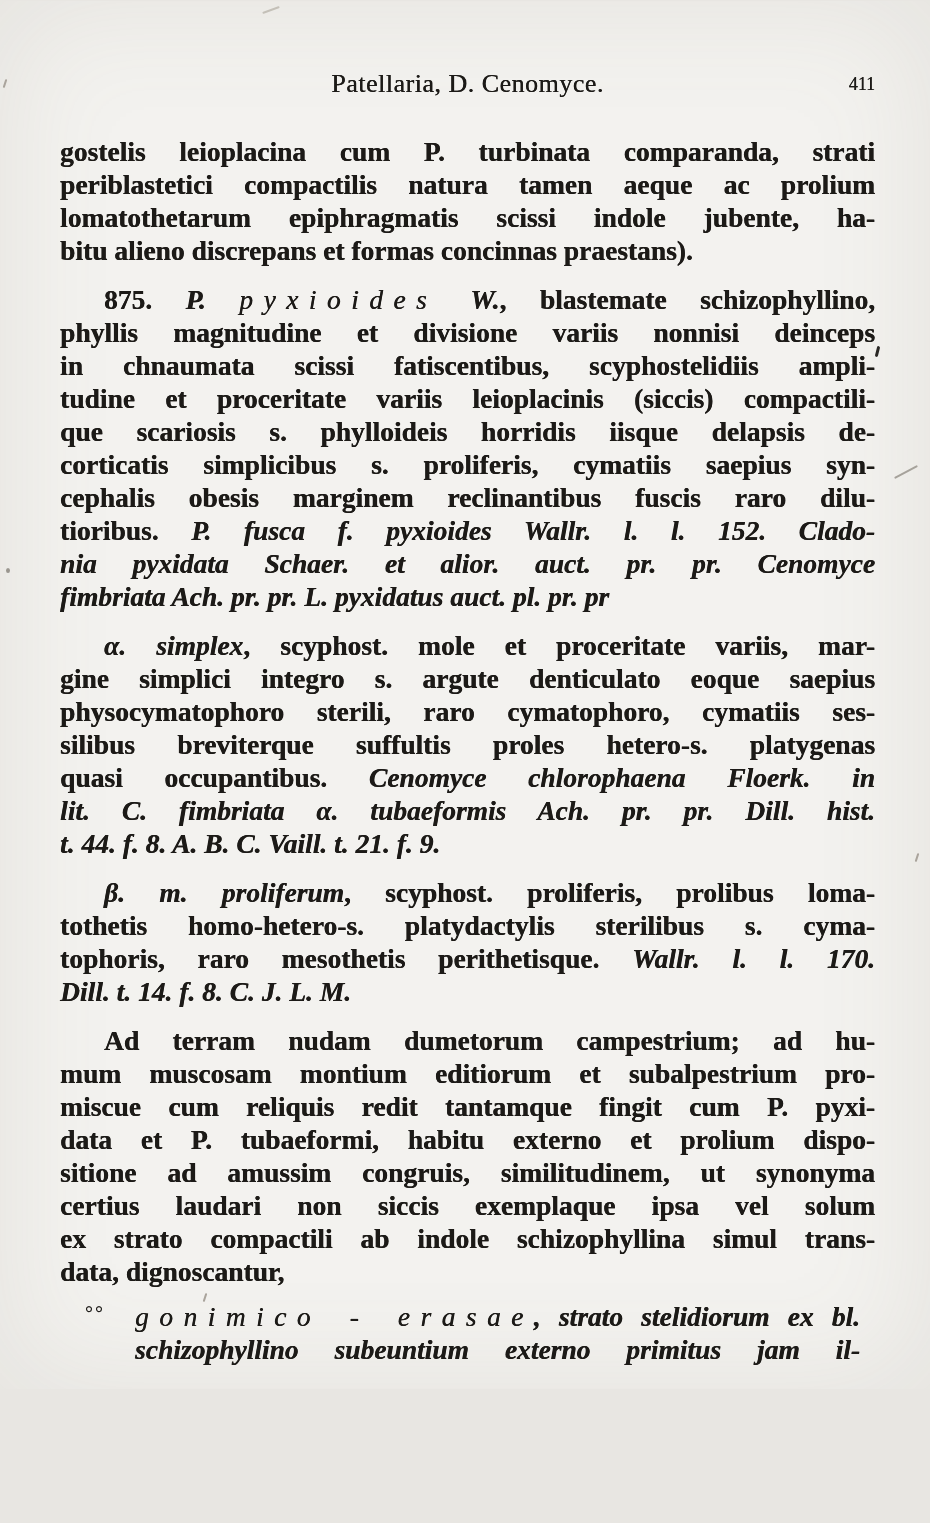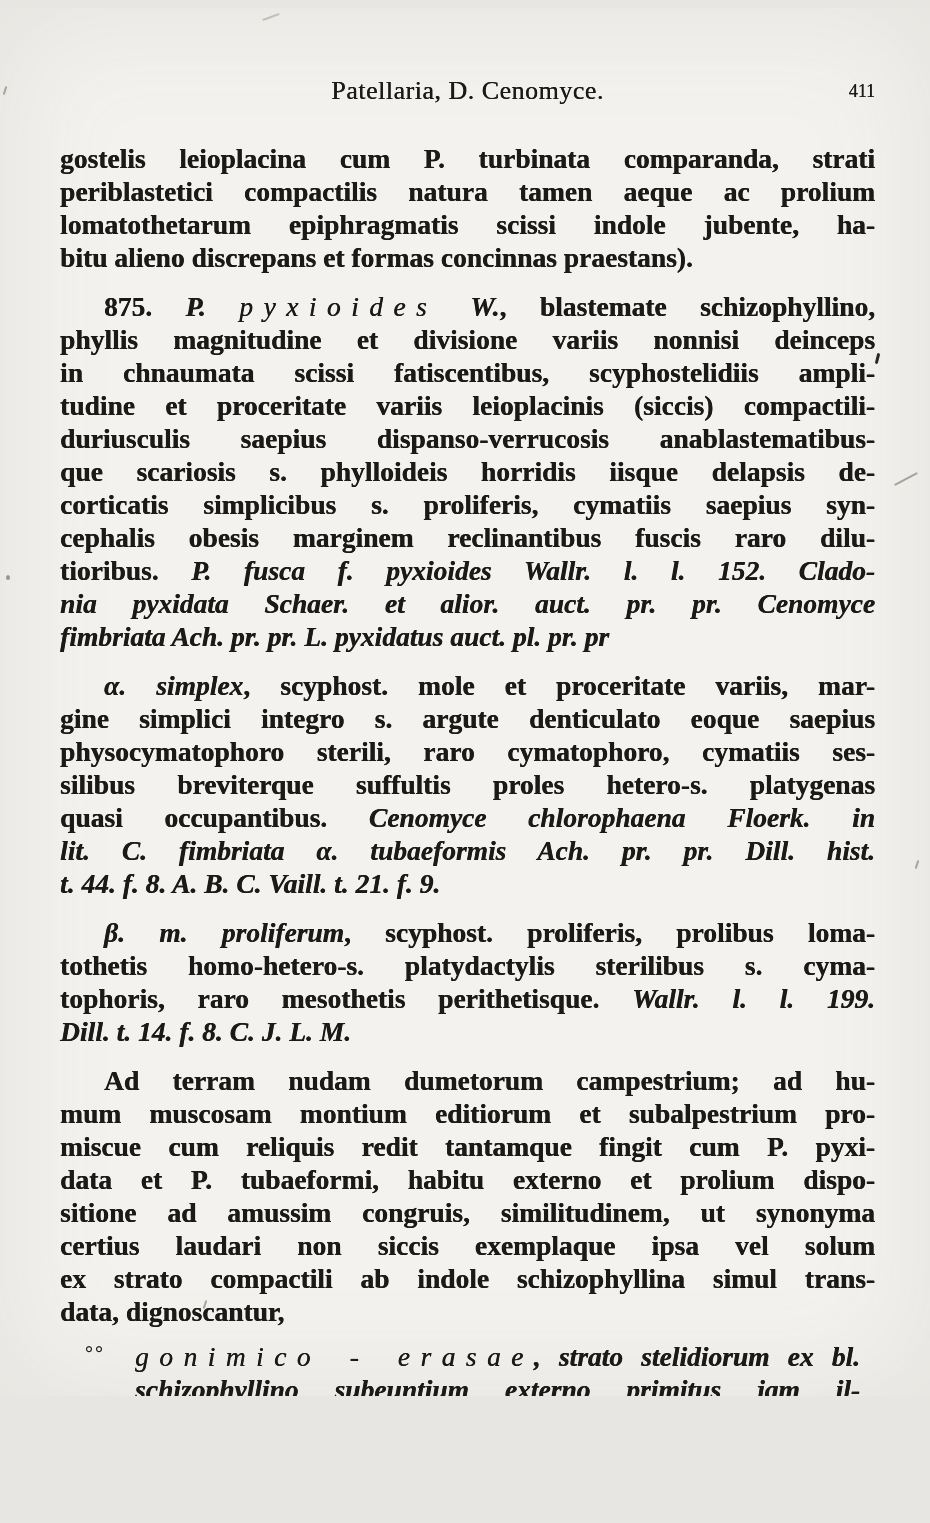--- a/index.html
+++ b/index.html
@@ -1,19 +1,19 @@
 <!DOCTYPE html>
 <html><head>
 <meta charset="utf-8">
 <style>
   html,body{margin:0;padding:0;background:#e8e6e2;}
   .page{
     position:relative;
     width:930px;height:1388px;
-    margin:8px auto;
+    margin:1px auto;
     background:#f3f2ef;
     box-shadow:inset 0 0 120px rgba(120,112,100,0.12);
     overflow:hidden;
     box-sizing:border-box;
     padding:66px 55px 0 60px;
     font-family:"Liberation Serif","DejaVu Serif",serif;
     color:#1c1a17;
   }
   .running-head{
     position:relative;
@@ -83,41 +83,40 @@
         <div class="line"><span class="seg-r">gostelis leioplacina cum P. turbinata comparanda, strati</span></div>
         <div class="line"><span class="seg-r">periblastetici compactilis natura tamen aeque ac prolium</span></div>
         <div class="line"><span class="seg-r">lomatothetarum epiphragmatis scissi indole jubente, ha-</span></div>
         <div class="line last"><span class="seg-r">bitu alieno discrepans et formas concinnas praestans).</span></div>
       </div>
       <div class="paragraph indent">
         <div class="line"><span class="seg-r">875. </span><span class="seg-bi">P. </span><span class="seg-bis">pyxioides</span><span class="seg-bi"> W.</span><span class="seg-r">, blastemate schizophyllino,</span></div>
         <div class="line"><span class="seg-r">phyllis magnitudine et divisione variis nonnisi deinceps</span></div>
         <div class="line"><span class="seg-r">in chnaumata scissi fatiscentibus, scyphostelidiis ampli-</span></div>
         <div class="line"><span class="seg-r">tudine et proceritate variis leioplacinis (siccis) compactili-</span></div>
-        <div class="line"><span class="seg-r">duriusculis saepius dispanso-verrucosis anablastematibus-</span></div>
         <div class="line"><span class="seg-r">que scariosis s. phylloideis horridis iisque delapsis de-</span></div>
         <div class="line"><span class="seg-r">corticatis simplicibus s. proliferis, cymatiis saepius syn-</span></div>
         <div class="line"><span class="seg-r">cephalis obesis marginem reclinantibus fuscis raro dilu-</span></div>
         <div class="line"><span class="seg-r">tioribus. </span><span class="seg-bi">P. fusca f. pyxioides Wallr. l. l. 152. Clado-</span></div>
         <div class="line"><span class="seg-bi">nia pyxidata Schaer. et alior. auct. pr. pr. Cenomyce</span></div>
         <div class="line last"><span class="seg-bi">fimbriata Ach. pr. pr. L. pyxidatus auct. pl. pr. pr</span></div>
       </div>
       <div class="paragraph indent">
         <div class="line"><span class="seg-bi">α. simplex</span><span class="seg-r">, scyphost. mole et proceritate variis, mar-</span></div>
         <div class="line"><span class="seg-r">gine simplici integro s. argute denticulato eoque saepius</span></div>
         <div class="line"><span class="seg-r">physocymatophoro sterili, raro cymatophoro, cymatiis ses-</span></div>
         <div class="line"><span class="seg-r">silibus breviterque suffultis proles hetero-s. platygenas</span></div>
         <div class="line"><span class="seg-r">quasi occupantibus. </span><span class="seg-bi">Cenomyce chlorophaena Floerk. in</span></div>
         <div class="line"><span class="seg-bi">lit. C. fimbriata α. tubaeformis Ach. pr. pr. Dill. hist.</span></div>
         <div class="line last"><span class="seg-bi">t. 44. f. 8. A. B. C. Vaill. t. 21. f. 9.</span></div>
       </div>
       <div class="paragraph indent">
         <div class="line"><span class="seg-bi">β. m. proliferum</span><span class="seg-r">, scyphost. proliferis, prolibus loma-</span></div>
         <div class="line"><span class="seg-r">tothetis homo-hetero-s. platydactylis sterilibus s. cyma-</span></div>
-        <div class="line"><span class="seg-r">tophoris, raro mesothetis perithetisque. </span><span class="seg-bi">Wallr. l. l. 199.</span></div>
+        <div class="line"><span class="seg-r">tophoris, raro mesothetis perithetisque. </span><span class="seg-bi">Wallr. l. l. 170.</span></div>
         <div class="line last"><span class="seg-bi">Dill. t. 14. f. 8. C. J. L. M.</span></div>
       </div>
       <div class="paragraph indent">
         <div class="line"><span class="seg-r">Ad terram nudam dumetorum campestrium; ad hu-</span></div>
         <div class="line"><span class="seg-r">mum muscosam montium editiorum et subalpestrium pro-</span></div>
         <div class="line"><span class="seg-r">miscue cum reliquis redit tantamque fingit cum P. pyxi-</span></div>
         <div class="line"><span class="seg-r">data et P. tubaeformi, habitu externo et prolium dispo-</span></div>
         <div class="line"><span class="seg-r">sitione ad amussim congruis, similitudinem, ut synonyma</span></div>
         <div class="line"><span class="seg-r">certius laudari non siccis exemplaque ipsa vel solum</span></div>
         <div class="line"><span class="seg-r">ex strato compactili ab indole schizophyllina simul trans-</span></div>

